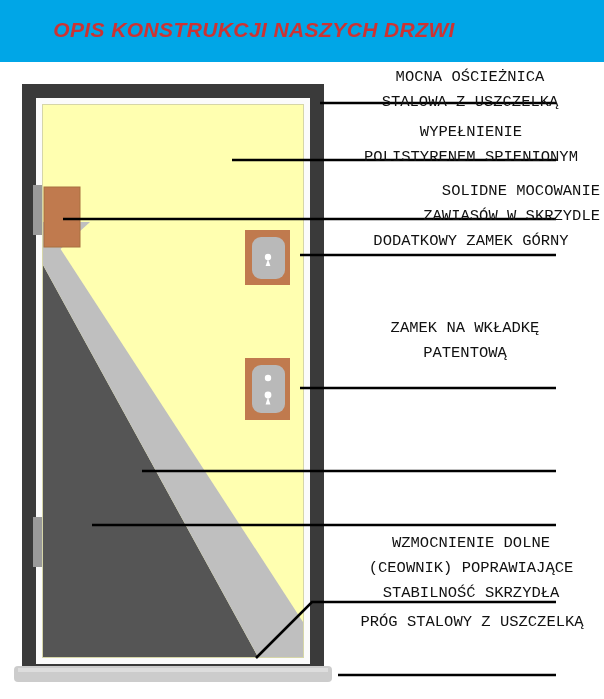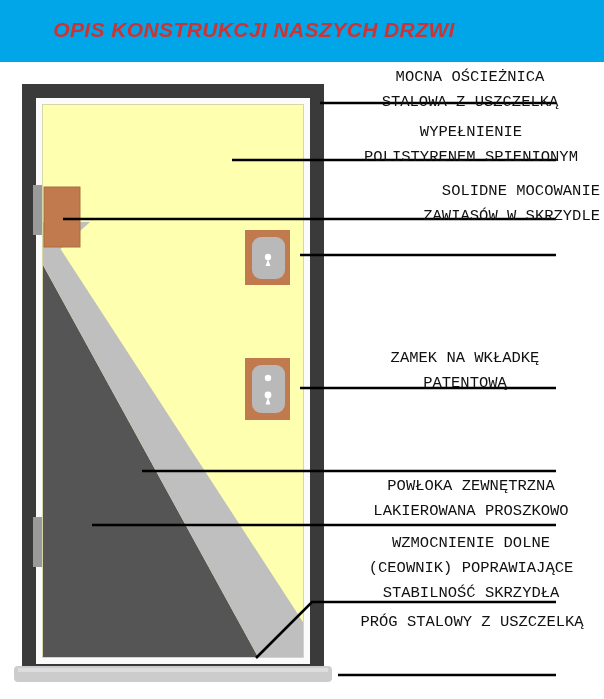--- a/index.html
+++ b/index.html
@@ -159,27 +159,26 @@
 
   <div class="callout" style="left:340px; top:3px; width:260px;">MOCNA OŚCIEŻNICA
 STALOWA Z USZCZELKĄ</div>
 
   <div class="callout" style="left:340px; top:58px; width:262px;">WYPEŁNIENIE
 POLISTYRENEM SPIENIONYM</div>
 
   <div class="callout" style="left:340px; top:117px; width:260px;text-align:right;">SOLIDNE MOCOWANIE
 ZAWIASÓW W SKRZYDLE</div>
 
+  <div class="callout" style="left:340px; top:167px; width:262px;">DODATKOWY ZAMEK GÓRNY</div>
 
-  <div class="callout" style="left:340px; top:284px; width:250px;">ZAMEK NA WKŁADKĘ
+  <div class="callout" style="left:340px; top:254px; width:250px;">ZAMEK NA WKŁADKĘ
 PATENTOWĄ</div>
 
 
-  <div class="callout" style="left:340px; top:412px; width:262px;">POWŁOKA ZEWNĘTRZNA
-LAKIEROWANA PROSZKOWO</div>
 
   <div class="callout" style="left:340px; top:469px; width:262px;">WZMOCNIENIE DOLNE
 (CEOWNIK) POPRAWIAJĄCE
 STABILNOŚĆ SKRZYDŁA</div>
 
   <div class="callout" style="left:340px; top:548px; width:264px;">PRÓG STALOWY Z USZCZELKĄ</div>
 
 </div>
 
 </body></html>

